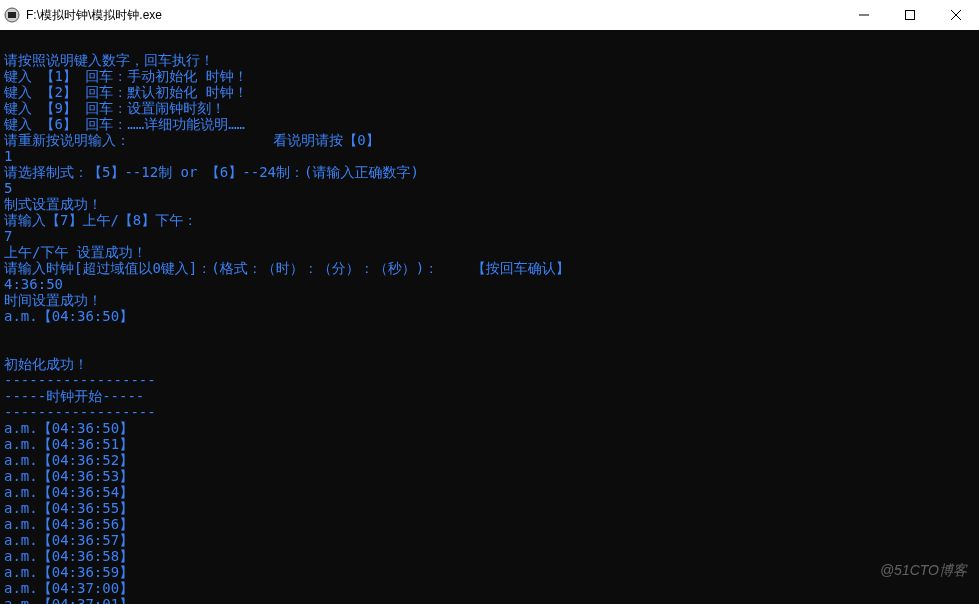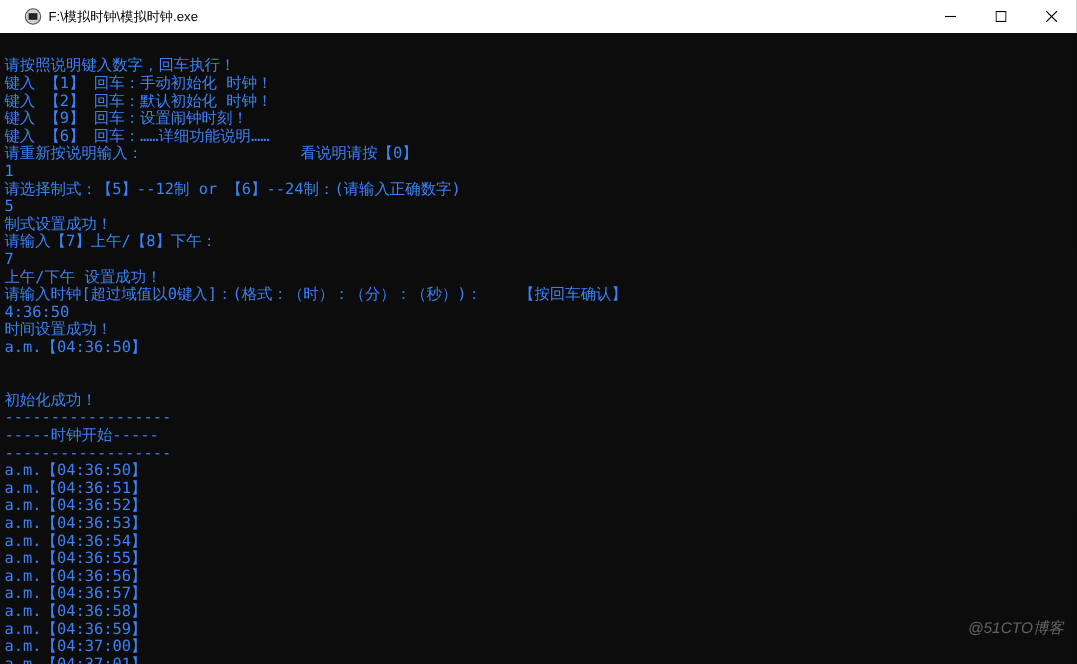--- a/index.html
+++ b/index.html
@@ -10,21 +10,21 @@
       font-family: "NSimSun", "SimSun", "Consolas", monospace;
       overflow: hidden;
       position: relative;
     }
     .titlebar {
       height: 30px;
       background: #ffffff;
       display: flex;
       align-items: center;
       justify-content: space-between;
-      padding-left: 22px;
+      padding-left: 4px;
     }
     .titlebar-left {
       display: flex;
       align-items: center;
       gap: 6px;
     }
     .app-icon {
       width: 16px;
       height: 16px;
       display: flex;

